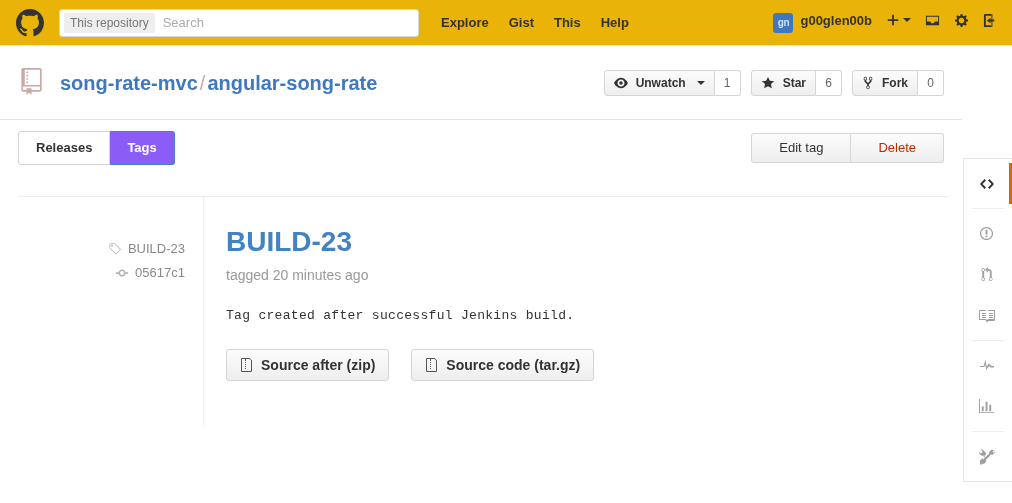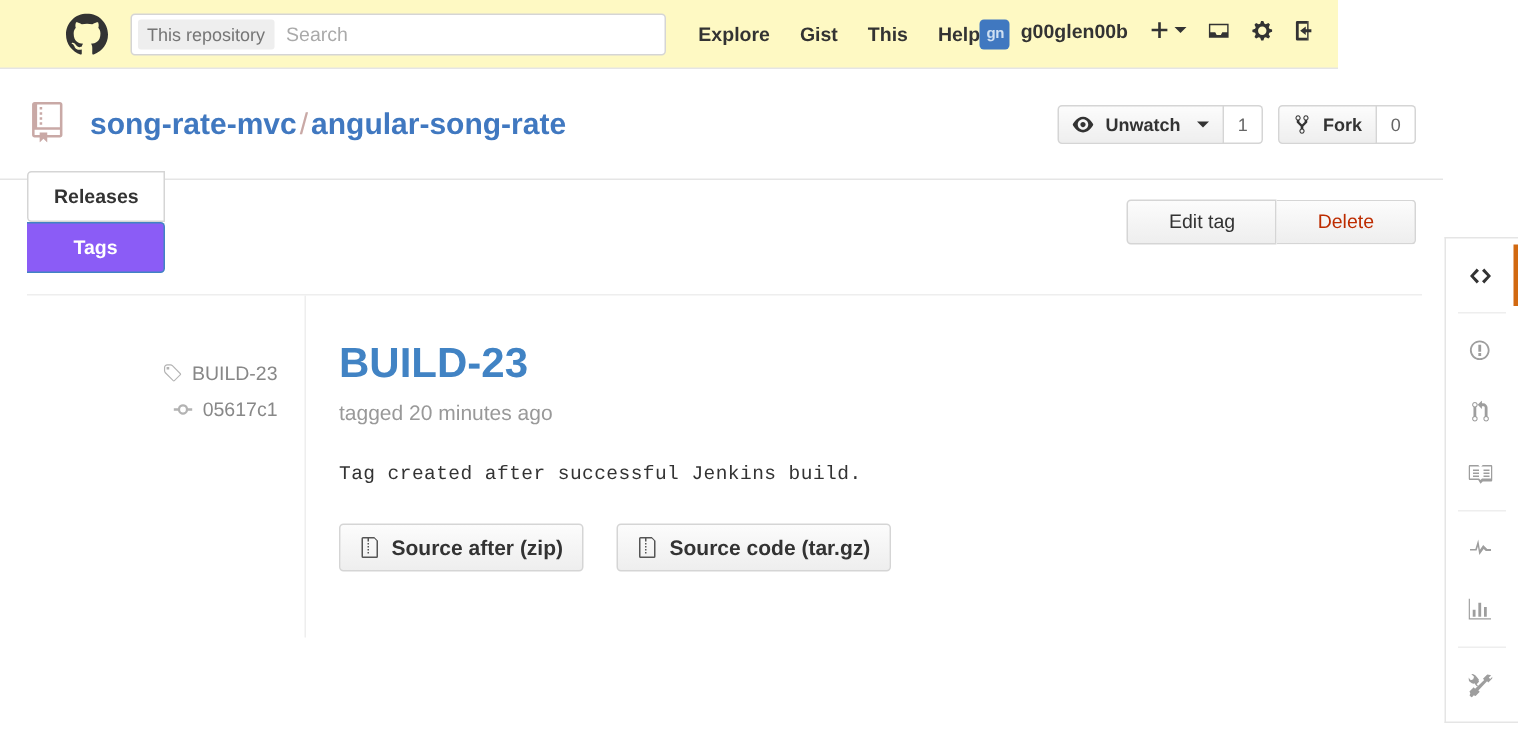--- a/index.html
+++ b/index.html
@@ -11,27 +11,26 @@
     font-family: "Liberation Sans", sans-serif;
     font-size: 13px;
     color: #333333;
     overflow: hidden;
   }
 
   
   .site-header {
     position: absolute;
     top: 0; left: 0;
-    width: 892px;
+    width: 1012px;
     height: 46px;
-    background: #fef9c3;
+    background: #eab308;
     border-bottom: 1px solid #e5e5e5;
     display: flex;
     align-items: center;
-    padding-left: 28px;
   }
 
   .gh-logo {
     margin-left: 16px;
     width: 28px; height: 28px;
     flex: 0 0 auto;
   }
 
   .search-wrap {
     margin-left: 15px;
@@ -182,21 +181,21 @@
   .sub-bar {
     position: absolute;
     top: 119px; left: 0;
     width: 962px;
     height: 56px;
     padding: 0 18px;
     display: flex;
     align-items: center;
     border-top: 1px solid #e5e5e5;
   }
-  .tabs { display: flex; flex-direction: column; }
+  .tabs { display: flex; }
   .tab {
     height: 34px;
     padding: 0 17px;
     display: flex;
     align-items: center;
     justify-content: center;
     font-size: 13px;
     font-weight: bold;
     color: #333;
     background: #fff;
@@ -429,20 +428,31 @@
               0-4-1.78-4-4 0-2.2 1.8-4 4-4 2.22 0 4 1.8 4 4 0 2.22-1.78 4-4 4zm2-4c0 1.11-.89
               2-2 2-1.11 0-2-.89-2-2 0-1.11.89-2 2-2 1.11 0 2 .89 2 2z"></path>
           </svg>
         </span>
         <span>Unwatch</span>
         <i class="caret"></i>
       </button>
       <span class="btn-count">1</span>
     </div>
 
+    <div class="btn-group">
+      <button class="btn-social">
+        <span style="display:flex">
+          <svg width="14" height="14" viewBox="0 0 14 16" fill="#333">
+            <path d="M14 6l-4.9-.64L7 1 4.9 5.36 0 6l3.6 3.26L2.67 14 7 11.67 11.33 14l-.93-4.74L14 6z"></path>
+          </svg>
+        </span>
+        <span>Star</span>
+      </button>
+      <span class="btn-count">6</span>
+    </div>
 
     <div class="btn-group">
       <button class="btn-social">
         <span style="display:flex">
           <svg width="12" height="14" viewBox="0 0 10 16" fill="#333">
             <path d="M8 1a1.993 1.993 0 00-1 3.72V6L5 8 3 6V4.72A1.993 1.993 0 002 1a1.993 1.993 0
               00-1 3.72V6.5l3 3v1.78A1.993 1.993 0 005 15a1.993 1.993 0 001-3.72V9.5l3-3V4.72A1.993
               1.993 0 008 1zM2 4.2a1.2 1.2 0 110-2.4 1.2 1.2 0 010 2.4zm3 10a1.2 1.2 0 110-2.4 1.2
               1.2 0 010 2.4zm3-10a1.2 1.2 0 110-2.4 1.2 1.2 0 010 2.4z"></path>
           </svg>

